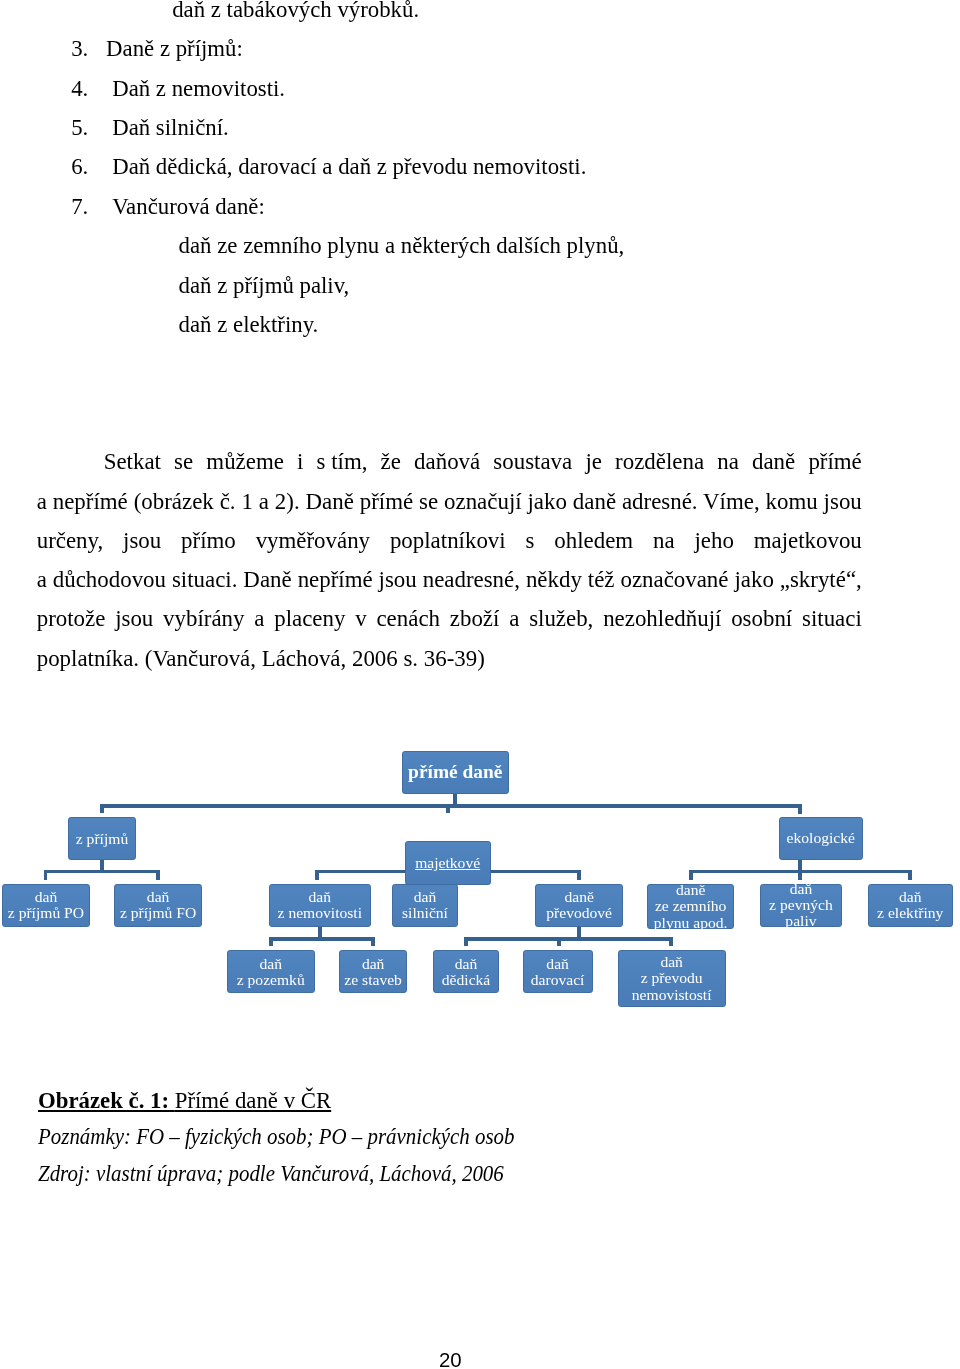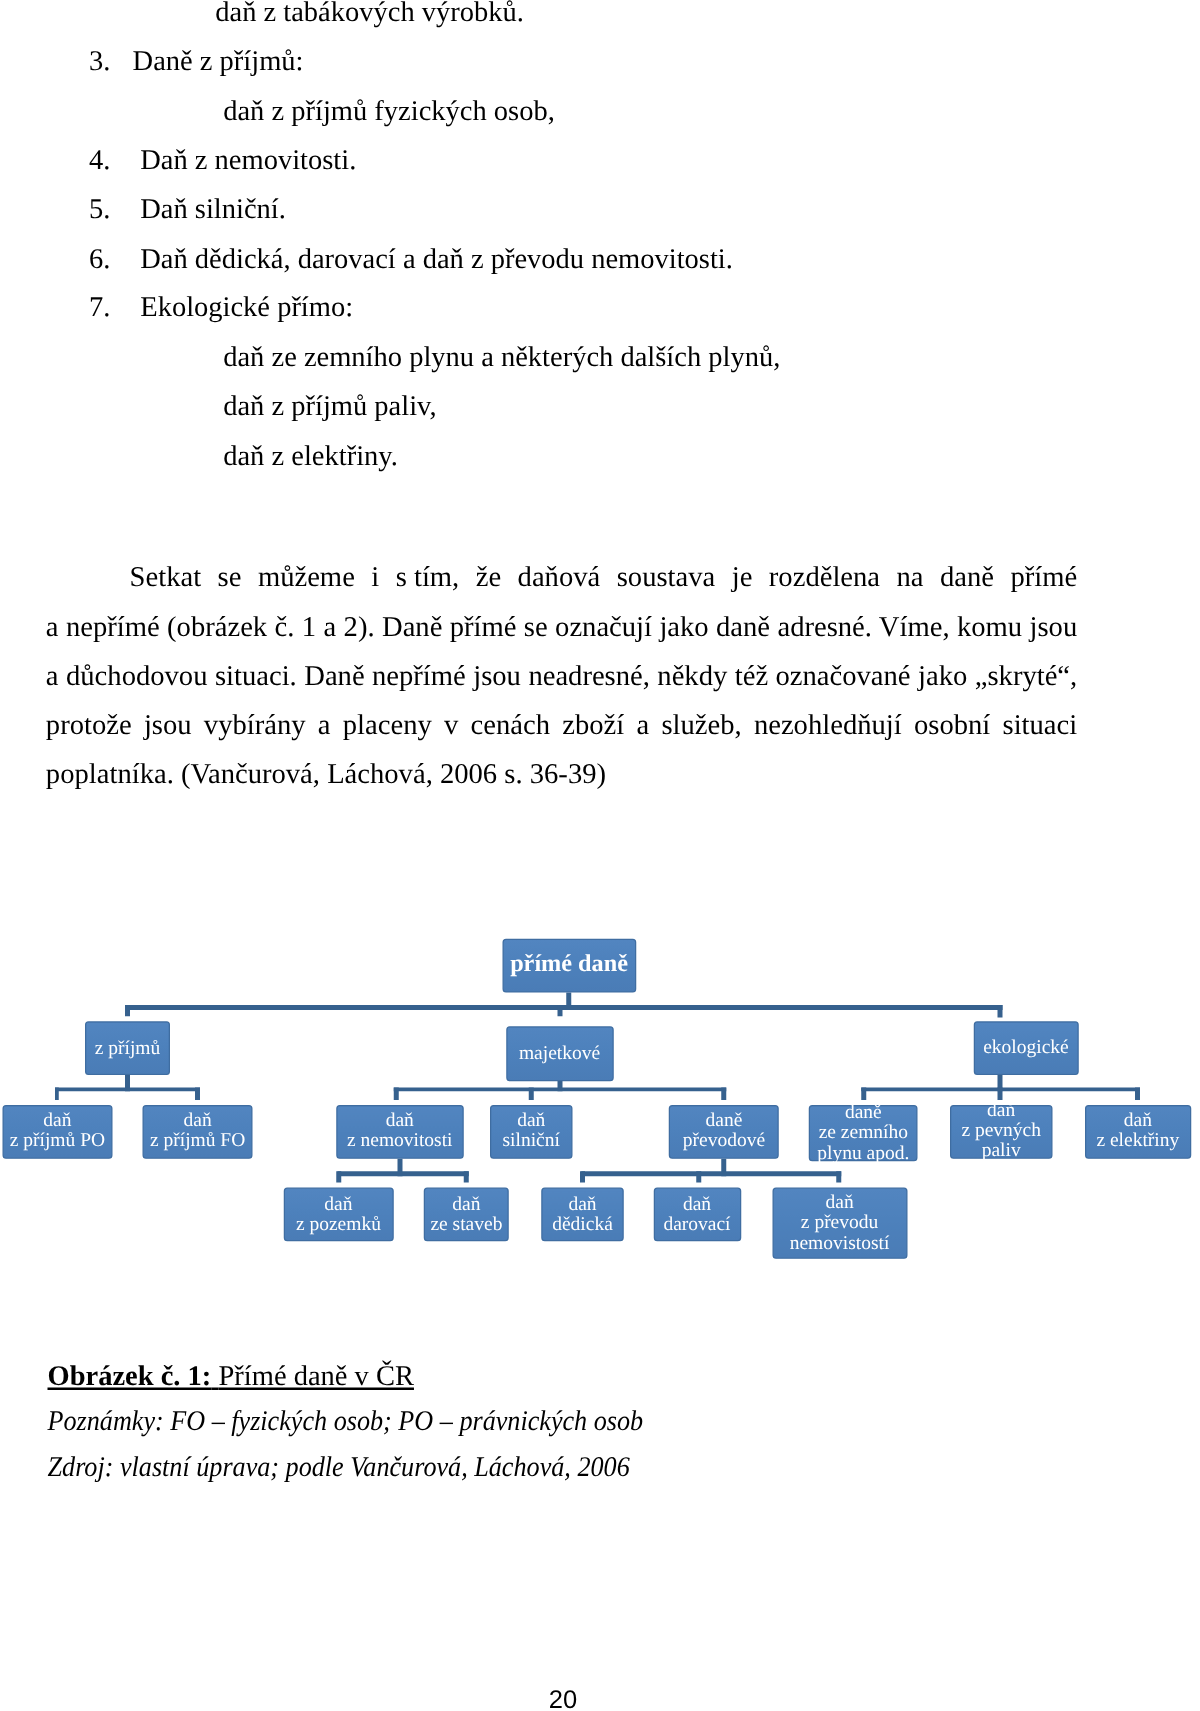--- a/index.html
+++ b/index.html
@@ -88,34 +88,34 @@
 </style>
 </head>
 <body>
 
 <div class="page">
 
   <div class="list-block">
     <div class="lead-line">daň z tabákových výrobků.</div>
     <div id="list-items">
         <div class="li-row wide"><span class="li-num">3.</span><span>Daně z příjmů:</span></div>
-        <div class="sub-line">daň z příjmů fyzických osob,</div>
         <div class="li-row"><span class="li-num">4.</span><span>Daň z nemovitosti.</span></div>
         <div class="li-row"><span class="li-num">5.</span><span>Daň silniční.</span></div>
         <div class="li-row"><span class="li-num">6.</span><span>Daň dědická, darovací a daň z převodu nemovitosti.</span></div>
-        <div class="li-row"><span class="li-num">7.</span><span>Ekologické přímo:</span></div>
+        <div class="li-row"><span class="li-num">7.</span><span>Vančurová daně:</span></div>
         <div class="sub-line">daň ze zemního plynu a některých dalších plynů,</div>
         <div class="sub-line">daň z příjmů paliv,</div>
         <div class="sub-line">daň z elektřiny.</div>
       </div>
   </div>
 
   <div class="para" id="para">
       <div class="pline first">Setkat se můžeme i s<span class="fixsp"></span>tím, že daňová soustava je rozdělena na daně přímé</div>
       <div class="pline">a nepřímé (obrázek č. 1 a 2). Daně přímé se označují jako daně adresné. Víme, komu jsou</div>
+      <div class="pline">určeny, jsou přímo vyměřovány poplatníkovi s ohledem na jeho majetkovou</div>
       <div class="pline">a důchodovou situaci. Daně nepřímé jsou neadresné, někdy též označované jako „skryté“,</div>
       <div class="pline">protože jsou vybírány a placeny v cenách zboží a služeb, nezohledňují osobní situaci</div>
       <div class="pline last">poplatníka. (Vančurová, Láchová, 2006 s. 36-39)</div>
     </div>
 
   <div class="diagram" id="diagram">
       <div class="conn" style="background: rgb(54, 97, 142); left: 453.25px; top: 793.8px; width: 3.9px; height: 13.9px;"></div>
       <div class="conn" style="background: rgb(54, 97, 142); left: 99.9px; top: 803.8px; width: 702.2px; height: 3.9px;"></div>
       <div class="conn" style="background: rgb(54, 97, 142); left: 99.95px; top: 803.8px; width: 3.9px; height: 8.8px;"></div>
       <div class="conn" style="background: rgb(54, 97, 142); left: 445.75px; top: 803.8px; width: 3.9px; height: 9.3px;"></div>
@@ -142,21 +142,21 @@
       <div class="conn" style="background: rgb(54, 97, 142); left: 464.5px; top: 937.3px; width: 208.8px; height: 3.9px;"></div>
       <div class="conn" style="background: rgb(54, 97, 142); left: 464.45px; top: 937.3px; width: 3.9px; height: 9.2px;"></div>
       <div class="conn" style="background: rgb(54, 97, 142); left: 556.85px; top: 937.3px; width: 3.9px; height: 9.2px;"></div>
       <div class="conn" style="background: rgb(54, 97, 142); left: 669.45px; top: 937.3px; width: 3.9px; height: 9.2px;"></div>
       <div class="node root" style="left: 401.5px; top: 750.8px; width: 107.5px; height: 43px;">
         <span>přímé daně</span>
       </div>
       <div class="node" style="left: 68px; top: 817px; width: 68px; height: 43.3px;">
         <span>z příjmů</span>
       </div>
-      <div class="node" style="left: 404.7px; top: 821px; width: 85.9px; height: 43.6px;">
+      <div class="node" style="left: 404.7px; top: 841px; width: 85.9px; height: 43.6px; text-decoration: underline;">
         <span>majetkové</span>
       </div>
       <div class="node" style="left: 779px; top: 817px; width: 83.5px; height: 43.1px;">
         <span>ekologické</span>
       </div>
       <div class="node" style="left: 2.1px; top: 883.7px; width: 87.7px; height: 43.3px;">
         <span>daň<br>z příjmů PO</span>
       </div>
       <div class="node" style="left: 114.4px; top: 883.7px; width: 87.4px; height: 43.3px;">
         <span>daň<br>z příjmů FO</span>

